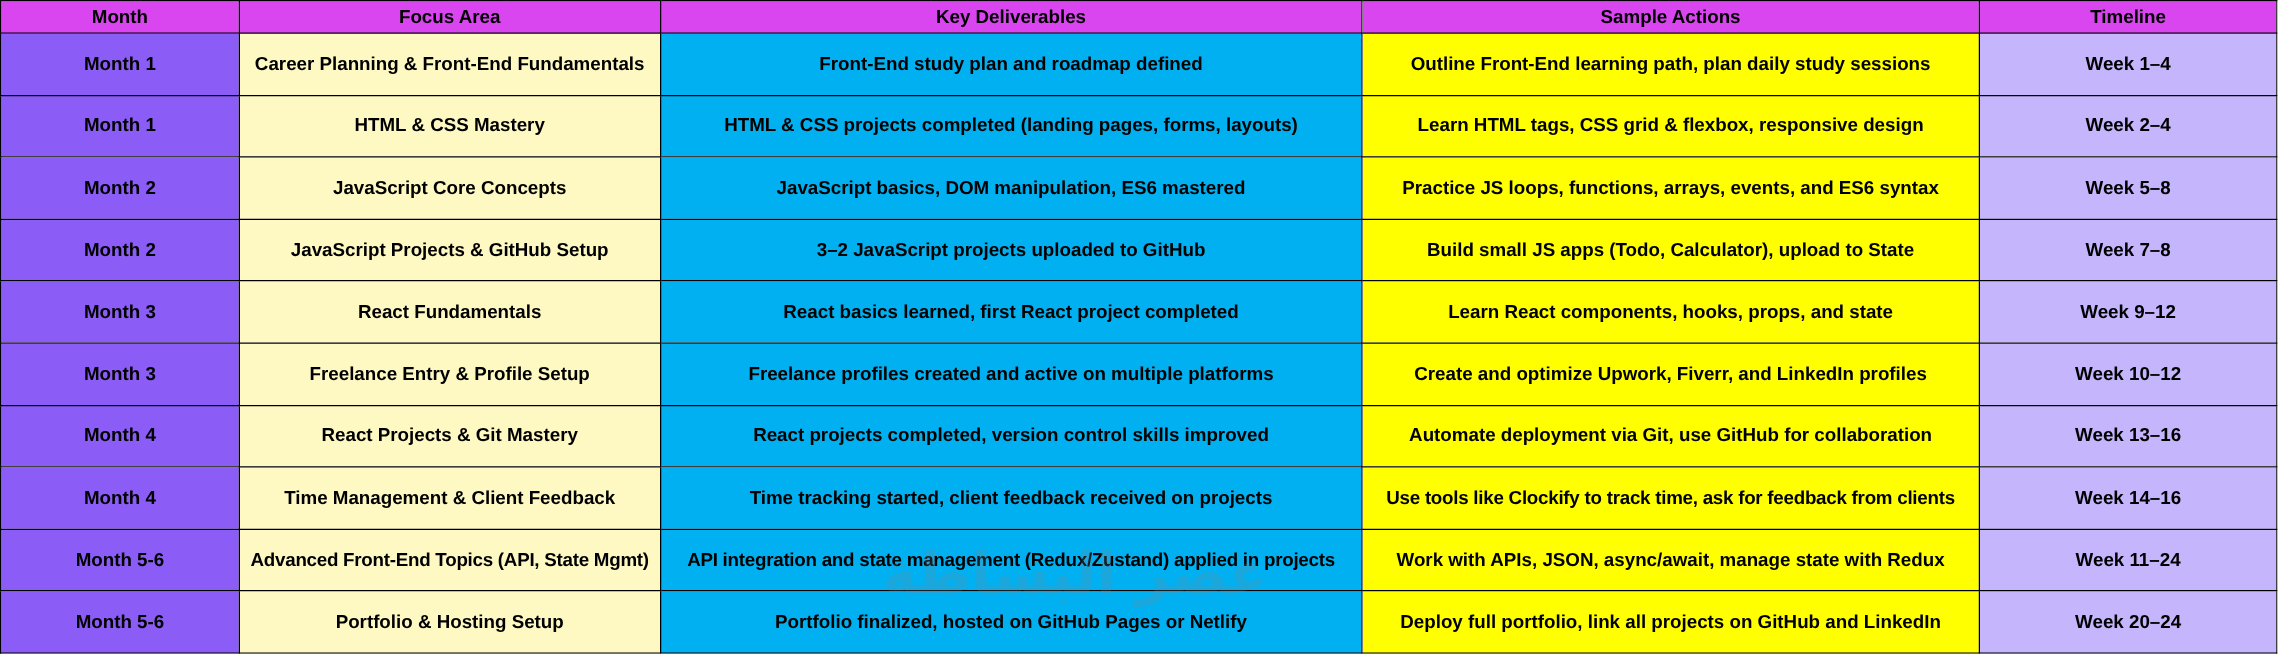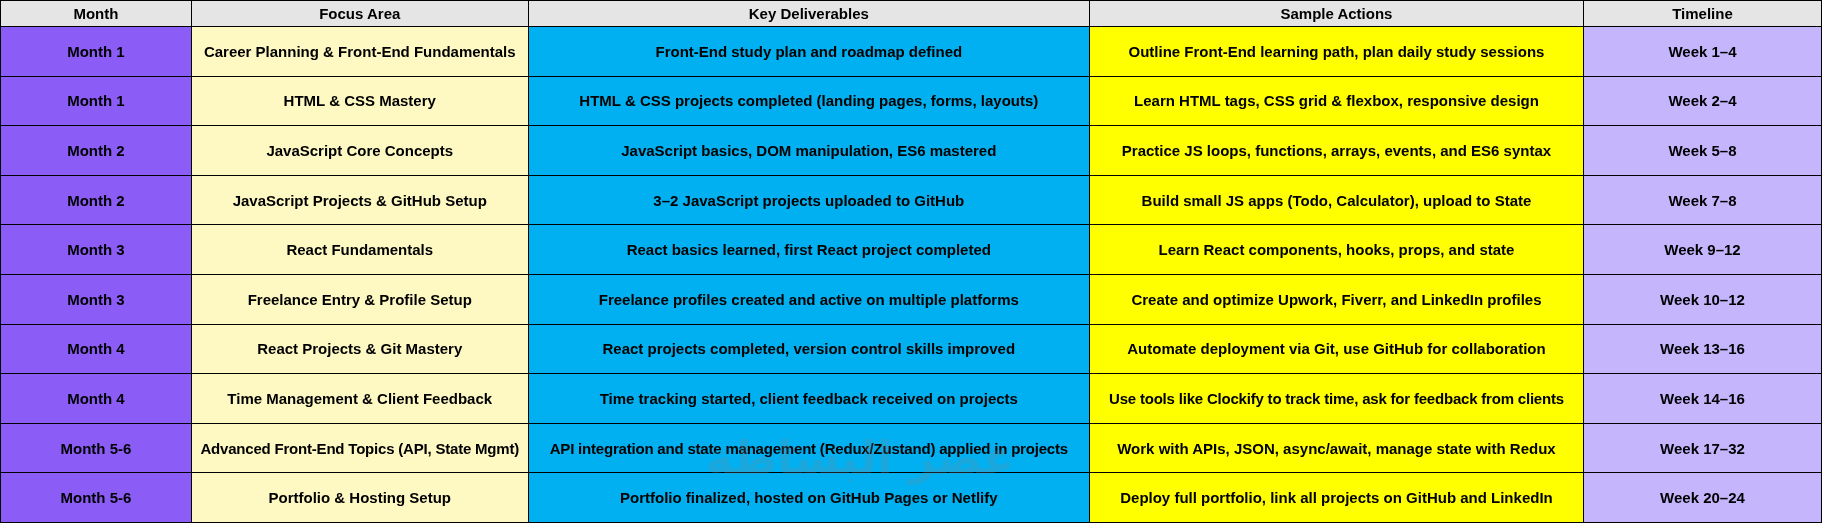--- a/index.html
+++ b/index.html
@@ -32,21 +32,21 @@
     vertical-align: middle;
     font-weight: bold;
     color: #000000;
     padding: 0 4px;
     overflow: hidden;
     white-space: nowrap;
   }
   table.roadmap thead th {
     height: 25px;
     font-size: 15px;
-    background: #e5e5e5;
+    background: #d946ef;
   }
   table.roadmap tbody td {
     height: 43px;
     font-size: 15px;
   }
   col.c-month     { width: 170px; }
   col.c-focus     { width: 300px; }
   col.c-deliver   { width: 500px; }
   col.c-actions   { width: 440px; }
   col.c-timeline  { width: 212px; }
@@ -167,21 +167,21 @@
         <td class="cell-deliver">Time tracking started, client feedback received on projects</td>
         <td class="cell-actions tight">Use tools like Clockify to track time, ask for feedback from clients</td>
         <td class="cell-timeline">Week 14–16</td>
       </tr>
 
       <tr>
         <td class="cell-month">Month 5-6</td>
         <td class="cell-focus tight">Advanced Front-End Topics (API, State Mgmt)</td>
         <td class="cell-deliver tight">API integration and state management (Redux/Zustand) applied in projects</td>
         <td class="cell-actions">Work with APIs, JSON, async/await, manage state with Redux</td>
-        <td class="cell-timeline">Week 17–32</td>
+        <td class="cell-timeline">Week 11–24</td>
       </tr>
 
       <tr>
         <td class="cell-month">Month 5-6</td>
         <td class="cell-focus">Portfolio &amp; Hosting Setup</td>
         <td class="cell-deliver">Portfolio finalized, hosted on GitHub Pages or Netlify</td>
         <td class="cell-actions">Deploy full portfolio, link all projects on GitHub and LinkedIn</td>
         <td class="cell-timeline">Week 20–24</td>
       </tr>
 

